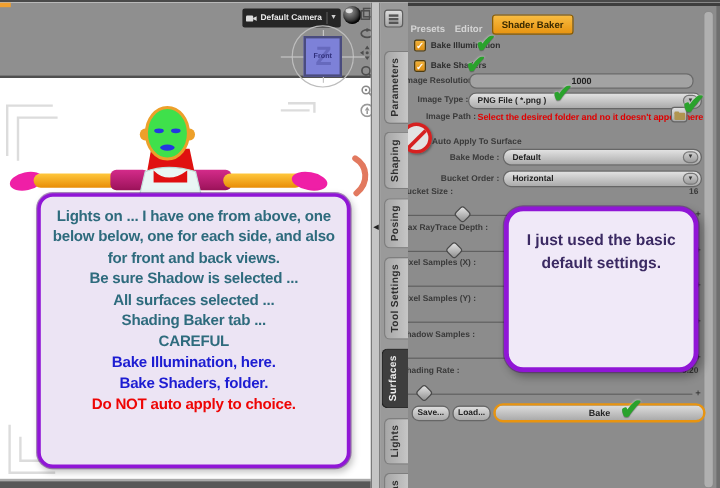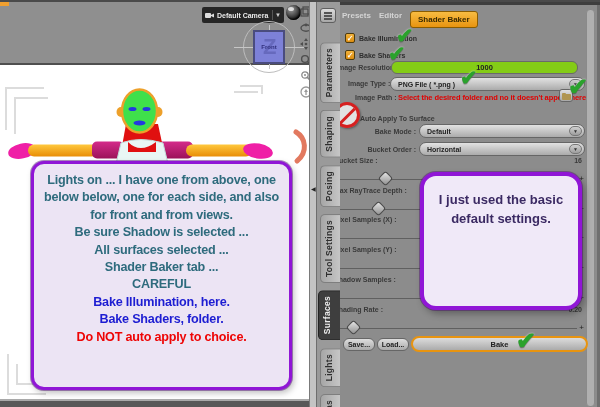--- a/index.html
+++ b/index.html
@@ -51,30 +51,30 @@
   .tabstrip-icon{position:absolute;left:3px;top:6px;width:16px;height:15px;background:linear-gradient(#dcdcdc,#a7a7a7);border:1px solid #5f5f5f;border-radius:3px;}
   .tabstrip-icon::before{content:"";position:absolute;left:3px;top:3px;width:8px;height:2px;background:#555;box-shadow:0 3px 0 #555,0 6px 0 #555;}
   .side-tab{writing-mode:vertical-rl;transform:rotate(180deg);font-size:8.5px;font-weight:bold;color:#2f2f2f;background:linear-gradient(to right,#c6c6c6,#a6a6a6);padding:5px 3px;width:20px;text-align:center;border-radius:0 5px 5px 0;border:1px solid #7e7e7e;border-left:none;letter-spacing:.3px;cursor:pointer;flex:none;}
   .side-tab.selected{background:#3e3e3e;color:#ececec;width:22px;border-color:#222;}
 
   
   .panel{position:absolute;left:340px;top:0;width:260px;height:407px;background:#8c8c8c;z-index:4;border-top:3px solid #3e3e3e;}
   .panel-edge{position:absolute;left:257px;top:0;width:3px;height:407px;background:#6f6f6f;}
   .scrollbar{position:absolute;left:246px;top:4px;width:9px;height:398px;background:#b0b0b0;border-radius:4px;border:1px solid #8a8a8a;cursor:pointer;}
 
-  .htabs{position:absolute;left:2px;top:6px;height:18px;display:flex;align-items:flex-start;gap:8px;}
+  .htabs{position:absolute;left:2px;top:6px;height:18px;display:flex;align-items:flex-end;gap:8px;}
   .htab{font-size:8px;font-weight:bold;color:#d4d4d4;cursor:pointer;}
   .htab.active{background:linear-gradient(#f8bc42,#e89410);color:#3a2a00;padding:3px 7px;border-radius:3px;border:1px solid #8a5c00;}
 
   .chk-row{position:absolute;left:5px;display:flex;align-items:center;gap:4px;}
   .chk-box{width:10px;height:10px;background:linear-gradient(#f2b23a,#dd8d10);border:1px solid #4e3c10;border-radius:2px;color:#fff;font-size:8px;line-height:9px;text-align:center;font-weight:bold;cursor:pointer;}
   .chk-label{font-size:7px;font-weight:bold;color:#2d2d2d;}
 
   .lbl{font-size:7px;font-weight:bold;color:#3a3a3a;position:absolute;text-align:right;white-space:nowrap;}
-  .field{position:absolute;height:13px;background:#84cc16;border:1px solid #6a6a6a;border-radius:6px;font-size:7.5px;color:#222;text-align:center;line-height:12px;font-weight:bold;}
+  .field{position:absolute;height:13px;background:#a3a3a3;border:1px solid #6a6a6a;border-radius:6px;font-size:7.5px;color:#222;text-align:center;line-height:12px;font-weight:bold;}
   .dropdown{position:absolute;height:14px;background:linear-gradient(#e2e2e2,#ababab);border:1px solid #666;border-radius:7px;font-size:7px;font-weight:bold;color:#222;line-height:13px;padding-left:7px;cursor:pointer;}
   .dd-arrow{position:absolute;right:2px;top:1px;width:13px;height:10px;background:linear-gradient(#cfcfcf,#9d9d9d);border:1px solid #777;border-radius:5px;font-size:5px;text-align:center;line-height:9px;color:#333;}
   .warn-text{position:absolute;font-size:7.5px;font-weight:bold;color:#e00000;letter-spacing:-.1px;white-space:nowrap;}
   .folder-btn{position:absolute;width:14px;height:13px;background:linear-gradient(#e0e0e0,#a8a8a8);border:1px solid #666;border-radius:3px;cursor:pointer;}
   .folder-btn::before{content:"";position:absolute;left:2px;top:4px;width:9px;height:6px;background:#b09550;border-radius:1px;}
   .folder-btn::after{content:"";position:absolute;left:2px;top:3px;width:4px;height:2px;background:#b09550;border-radius:1px 1px 0 0;}
 
   .no-symbol{position:absolute;left:-6px;top:97px;width:26px;height:26px;border:3px solid #d62020;border-radius:50%;background:rgba(255,255,255,.75);box-shadow:1px 1px 2px rgba(0,0,0,.35);z-index:3;}
   .no-symbol::before{content:"";position:absolute;left:-1px;top:10px;width:22px;height:3px;background:#d62020;transform:rotate(-45deg);}
 
@@ -204,24 +204,24 @@
             <path d="M6,3 L8,6 L4,6 Z" fill="#9a9a9a"></path>
             <line x1="6" y1="6" x2="6" y2="9" stroke="#9a9a9a" stroke-width="1.3"></line>
           </svg>
         </div>
     </div>
 
     <div class="note-box">
 
     <div class="note-line teal" style="--i: 0;">Lights on ... I have one from above, one</div>
         <div class="note-line teal" style="--i: 1;">below below, one for each side, and also</div>
-        <div class="note-line teal" style="--i: 2;">for front and from views.</div>
+        <div class="note-line teal" style="--i: 2;">for front and back views.</div>
         <div class="note-line teal" style="--i: 3;">Be sure Shadow is selected ...</div>
         <div class="note-line teal" style="--i: 4;">All surfaces selected ...</div>
-        <div class="note-line teal" style="--i: 5;">Shader Baker tab ...</div>
+        <div class="note-line teal" style="--i: 5;">Shading Baker tab ...</div>
         <div class="note-line teal" style="--i: 6;">CAREFUL</div>
         <div class="note-line blue" style="--i: 7;">Bake Illumination, here.</div>
         <div class="note-line blue" style="--i: 8;">Bake Shaders, folder.</div>
         <div class="note-line red" style="--i: 11;">Do NOT auto apply to choice.</div>
       </div>
 
     <div class="vp-bottom-line"></div>
     <div class="vp-bottom-bar"></div>
   </div>
 

